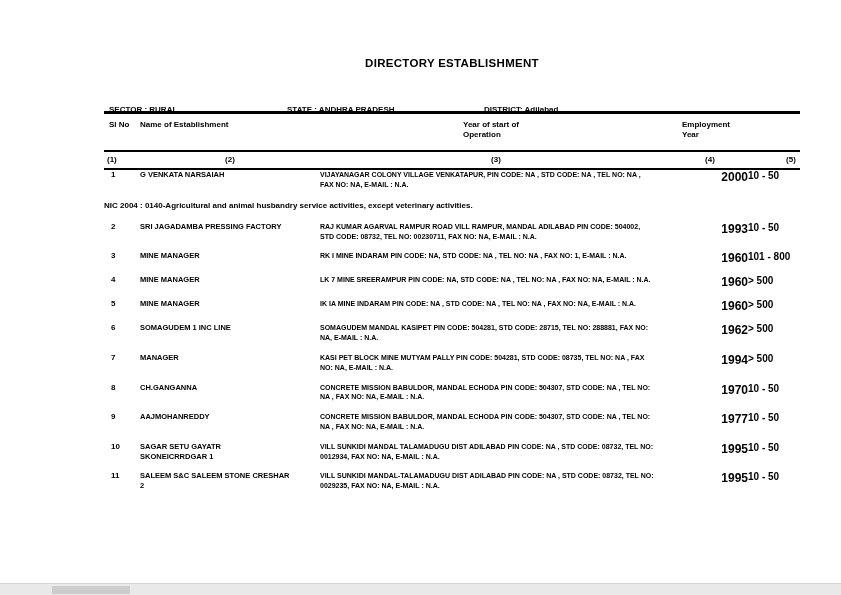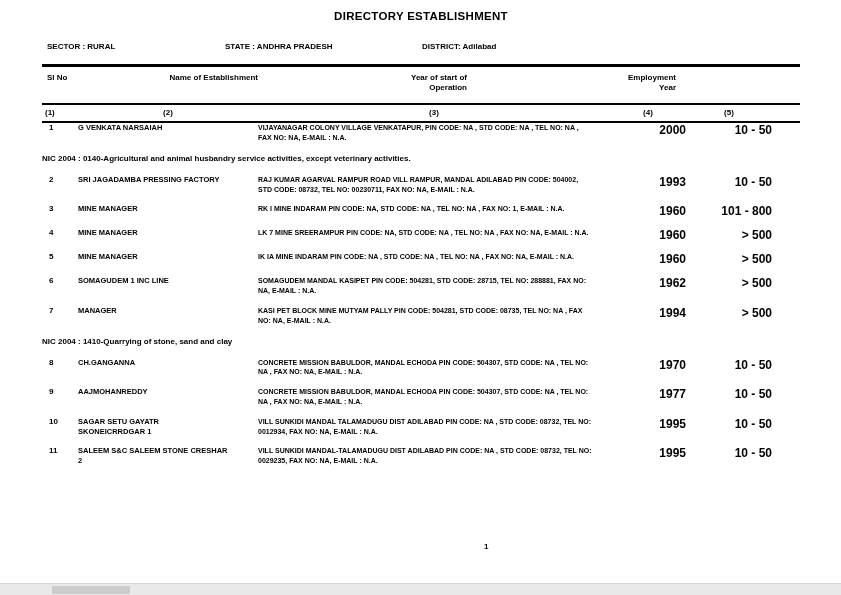--- a/index.html
+++ b/index.html
@@ -5,55 +5,55 @@
   * { margin:0; padding:0; box-sizing:border-box; }
   html,body { width:841px; height:595px; }
   body {
     background:#ffffff;
     font-family:"Liberation Sans", sans-serif;
     font-weight:bold;
     color:#000;
     position:relative;
     overflow:hidden;
   }
-  .page { position:absolute; inset:0; padding:10px 41px 0 42px; }
+  .page { position:absolute; inset:0; padding:10px 41px 0 104px;margin-top:47px; }
 
   .title { text-align:center; font-size:11.5px; letter-spacing:.3px; }
 
   .meta-row { position:relative; height:10px; margin-top:20px; font-size:8px; }
-  .meta-row span { position:absolute; top:0; white-space:nowrap; }
+  .meta-row span { position:absolute; top:16px; white-space:nowrap; }
   .meta-sector   { left:5px; }
   .meta-state    { left:183px; }
   .meta-district { left:380px; }
 
   .thead { margin-top:12px; }
   .rule-heavy { height:2.5px; background:#000; }
   .rule-mid   { height:1.7px; background:#000; }
 
   .grid5 { display:grid; grid-template-columns:36px 180px 352px 76px 86px; }
   .hdr-row  { padding:6px 0 9px; font-size:8px; line-height:1.35; }
   .hdr-slno { padding-left:5px; }
-  .hdr-name, .hdr-addr, .hdr-year, .hdr-cls { text-align:right; }
+  .hdr-name, .hdr-addr, .hdr-year, .hdr-cls { text-align:left; }
   .hdr-year div { max-width:66px; margin:0 auto; }
   .hdr-cls  div { max-width:56px; margin:0 auto; }
 
   .num-row { padding:3px 0 4px; font-size:8px; }
   .num-1 { padding-left:3px; }
   .num-2, .num-3, .num-4, .num-5 { text-align:center; }
 
   .section-heading {
     font-size:8px; line-height:1.5;
     margin:10px 0 10px; max-width:655px;
   }
   .row { margin-bottom:10px; align-items:start; }
   .cell.slno { font-size:8px; padding-left:7px; }
   .cell.name { font-size:7.5px; line-height:1.3; white-space:pre-line; padding-right:10px; }
   .cell.addr { font-size:7px; line-height:1.4; padding-right:16px; }
   .cell.year { font-size:12px; text-align:right; }
-  .cell.cls  { font-size:12px; text-align:right; }
+  .cell.cls  { font-size:10px; text-align:left; }
 
   .footer-pagenum { position:absolute; left:484px; top:542px; font-size:8px; }
 
   .hscrollbar {
     position:absolute; left:0; right:0; bottom:0; height:12px;
     background:#e9e9e9; border-top:1px solid #d5d5d5;
   }
   .hscrollbar .thumb {
     position:absolute; left:52px; top:2px; width:78px; height:8px;
     background:#cccccc; border-radius:1px;
@@ -139,21 +139,20 @@
         <div class="cell year">1962</div>
         <div class="cell cls">&gt; 500</div>
       </div>
       <div class="grid5 row">
         <div class="cell slno">7</div>
         <div class="cell name">MANAGER</div>
         <div class="cell addr">KASI PET BLOCK MINE MUTYAM PALLY   PIN CODE: 504281, STD CODE: 08735, TEL NO: NA ,  FAX NO: NA, E-MAIL : N.A.</div>
         <div class="cell year">1994</div>
         <div class="cell cls">&gt; 500</div>
       </div>
-      <div class="section-heading">NIC 2004 : 1410-Quarrying  of stone, sand and clay</div>
       <div class="grid5 row">
         <div class="cell slno">8</div>
         <div class="cell name">CH.GANGANNA</div>
         <div class="cell addr">CONCRETE MISSION BABULDOR, MANDAL ECHODA   PIN CODE: 504307, STD CODE: NA , TEL NO: NA , FAX NO: NA, E-MAIL : N.A.</div>
         <div class="cell year">1970</div>
         <div class="cell cls">10 - 50</div>
       </div>
       <div class="grid5 row">
         <div class="cell slno">9</div>
         <div class="cell name">AAJMOHANREDDY</div>

